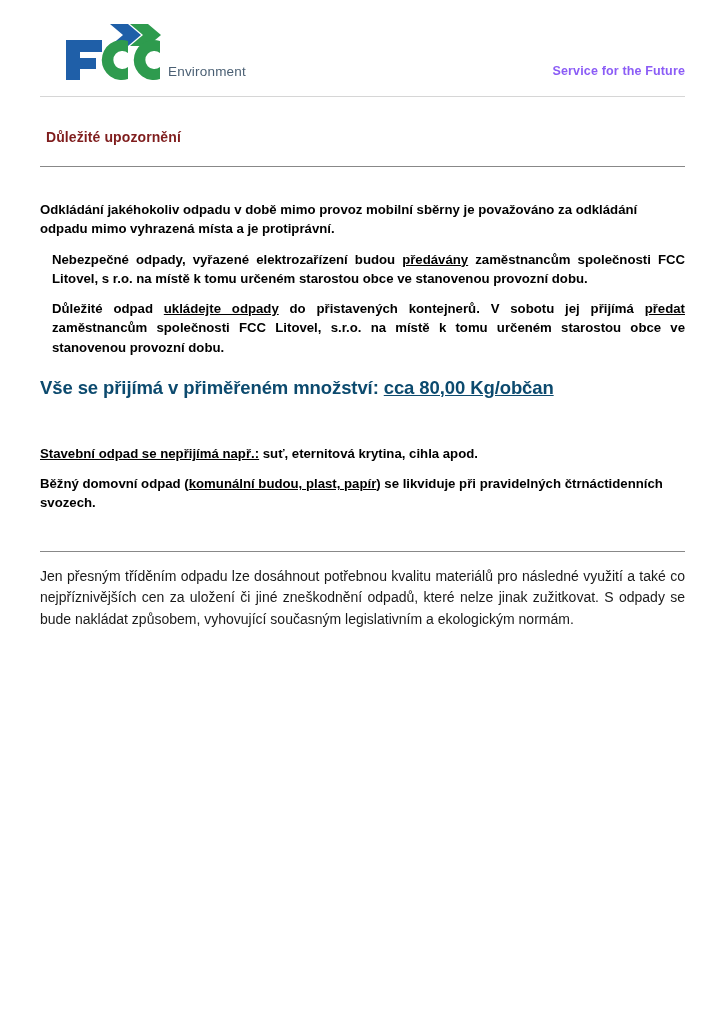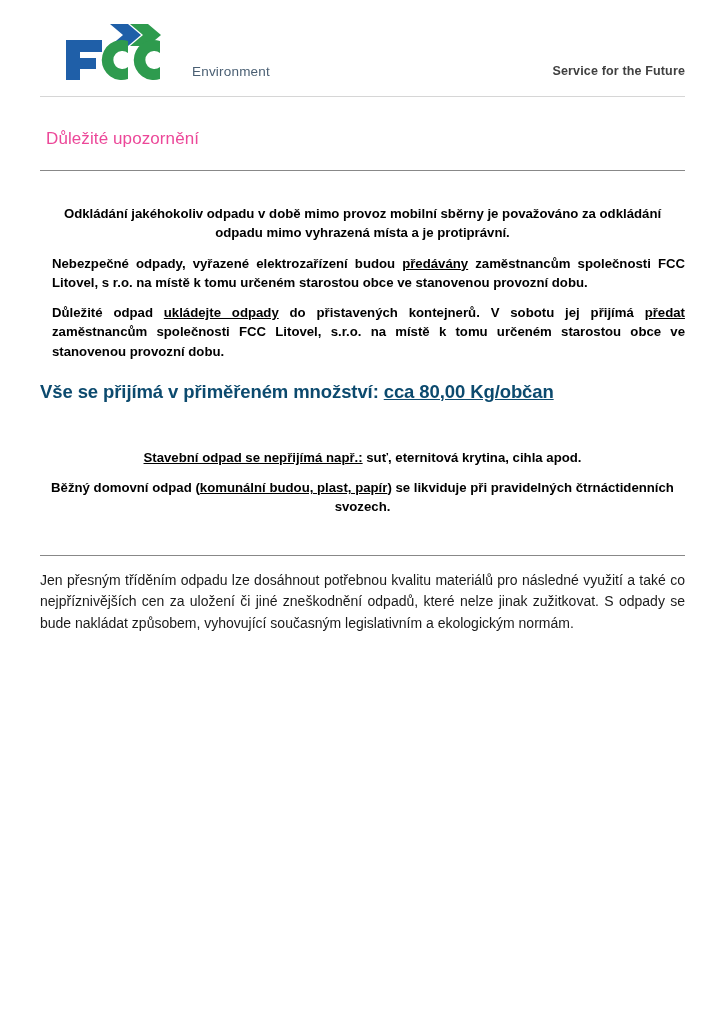--- a/index.html
+++ b/index.html
@@ -43,55 +43,55 @@
   .logo-svg {
     position: absolute;
     left: 22px;
     top: 0px;
     width: 118px;
     height: 60px;
     display: block;
   }
   .logo-env {
     position: absolute;
-    left: 152px;
+    left: 128px;
     top: 42px;
     font-size: 13.5px;
     letter-spacing: 0.2px;
     color: #4a5f73;
     font-family: "Liberation Sans", sans-serif;
   }
 
   .tagline {
     font-size: 12.5px;
     font-weight: bold;
-    color: #404040;
+    color: #8b5cf6;
     letter-spacing: 0.15px;
     margin-bottom: 18px;
     white-space: nowrap;
   }
 
   .rule-light {
     border: 0;
     border-top: 1px solid #d6d6d6;
     margin: 0;
     height: 0;
   }
   .rule-dark {
     border: 0;
     border-top: 1px solid #888888;
     margin: 0;
     height: 0;
   }
 
   
   .doc-title {
-    font-size: 17px;
-    font-weight: normal;
-    color: #ec4899;
+    font-size: 14px;
+    font-weight: bold;
+    color: #7f1d1d;
     margin: 0;
     padding: 32px 0 0 6px;
     letter-spacing: 0.1px;
   }
   .title-rule-wrap {
     padding-top: 21px;
   }
 
   
   .content {
@@ -104,21 +104,21 @@
     font-weight: bold;
     line-height: 1.46;
     color: #000;
   }
   p.para.justify {
     text-align: justify;
     text-justify: inter-word;
     margin-left: 12px;
   }
   p.para.left {
-    text-align: center;
+    text-align: left;
   }
 
   .u { text-decoration: underline; }
 
   .headline {
     margin: 19px 0 0 0;
     font-size: 18.5px;
     font-weight: bold;
     line-height: 1.3;
     color: #0c4a6e;

